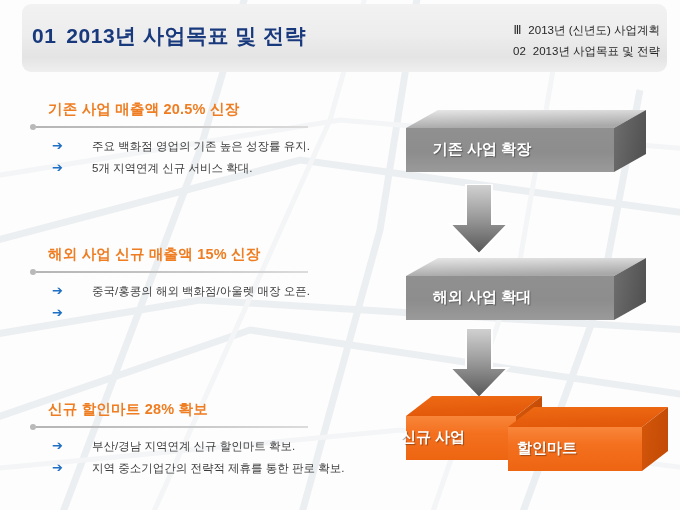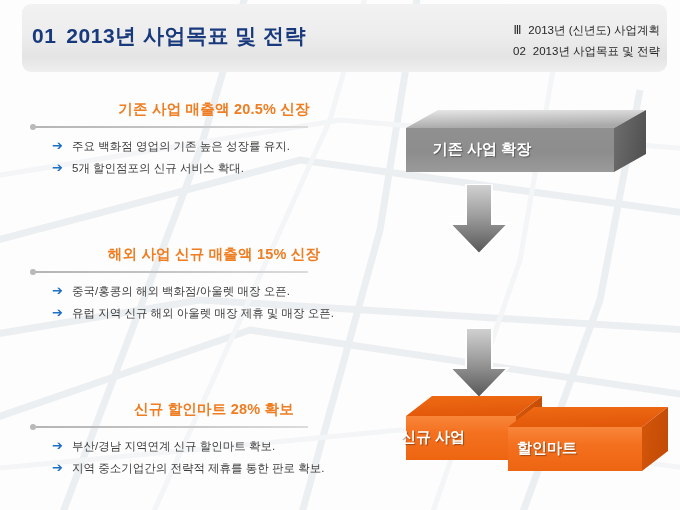--- a/index.html
+++ b/index.html
@@ -60,21 +60,20 @@
   .block-2 { top: 245px; }
   .block-3 { top: 400px; }
 
   .block-head {
     font-size: 14.5px;
     font-weight: bold;
     color: #ef7d22;
     margin-left: 18px;
     white-space: nowrap;
     letter-spacing: 0.2px;
-    text-align: center;
   }
   .rule-wrap {
     position: relative;
     height: 12px;
     margin-top: 3px;
   }
   .rule-dot {
     position: absolute; left: 0; top: 2px;
     width: 6px; height: 6px; border-radius: 50%;
     background: #b9b9b9;
@@ -96,20 +95,21 @@
     font-size: 13px;
     font-weight: bold;
     line-height: 16px;
     width: 20px;
     flex: 0 0 20px;
   }
   .bullet-text {
     font-size: 11.5px;
     color: #3c3c3c;
     line-height: 16px;
+    margin-left: 20px;
   }
 
   
   .diagram { position: absolute; z-index: 3; left: 370px; top: 110px; width: 300px; height: 380px; }
   .box3d { position: absolute; padding-left: 28px; }
   .box3d .label {
     position: absolute;
     left: 0; right: 0;
     text-align: center;
     color: #ffffff;
@@ -163,39 +163,38 @@
       <div class="rule-dot"></div>
       <div class="rule-line"></div>
     </div>
     <div class="bullets">
       <div class="bullet">
         <span class="bullet-arrow">➔</span>
         <span class="bullet-text">주요 백화점 영업의 기존 높은 성장률 유지.</span>
       </div>
       <div class="bullet">
         <span class="bullet-arrow">➔</span>
-        <span class="bullet-text">5개 할인점포의 신규 서비스 확대.</span>
+        <span class="bullet-text">5개 지역연계 신규 서비스 확대.</span>
       </div>
     </div>
   </div>
 
   <div class="block block-2">
     <div class="block-head">해외 사업 신규 매출액 15% 신장</div>
     <div class="rule-wrap">
       <div class="rule-dot"></div>
       <div class="rule-line"></div>
     </div>
     <div class="bullets">
       <div class="bullet">
         <span class="bullet-arrow">➔</span>
         <span class="bullet-text">중국/홍콩의 해외 백화점/아울렛 매장 오픈.</span>
       </div>
       <div class="bullet">
         <span class="bullet-arrow">➔</span>
-        <span class="bullet-text">유럽 지역 신규 해외 아울렛 매장 제휴 및 매장 오픈.</span>
       </div>
     </div>
   </div>
 
   <div class="block block-3">
     <div class="block-head">신규 할인마트 28% 확보</div>
     <div class="rule-wrap">
       <div class="rule-dot"></div>
       <div class="rule-line"></div>
     </div>
@@ -257,20 +256,28 @@
       </svg>
       <div class="label" style="top:30px; left:0; width:208px;">기존 사업 확장</div>
     </div>
 
     <div class="arrow3d" style="left:78px; top:74px; width:62px; height:72px;">
       <svg width="62" height="72" viewBox="0 0 62 72">
         <polygon points="18,0 44,0 44,40 60,40 31,70 2,40 18,40" fill="url(#gArrow)" stroke="#ffffff" stroke-width="2"></polygon>
       </svg>
     </div>
 
+    <div class="box3d" style="left:8px; top:148px; width:240px; height:72px;">
+      <svg width="240" height="72" viewBox="0 0 240 72">
+        <polygon points="0,18 32,0 240,0 208,18" fill="url(#gTop)"></polygon>
+        <polygon points="208,18 240,0 240,44 208,62" fill="url(#gSide)"></polygon>
+        <rect x="0" y="18" width="208" height="44" fill="url(#gFront)"></rect>
+      </svg>
+      <div class="label" style="top:30px; left:0; width:208px;">해외 사업 확대</div>
+    </div>
 
     <div class="arrow3d" style="left:78px; top:218px; width:62px; height:72px;">
       <svg width="62" height="72" viewBox="0 0 62 72">
         <polygon points="18,0 44,0 44,40 60,40 31,70 2,40 18,40" fill="url(#gArrow)" stroke="#ffffff" stroke-width="2"></polygon>
       </svg>
     </div>
 
     <div class="box3d" style="left:8px; top:286px; width:136px; height:68px;">
       <svg width="136" height="68" viewBox="0 0 136 68">
         <polygon points="0,20 26,0 136,0 110,20" fill="url(#oTop)"></polygon>

